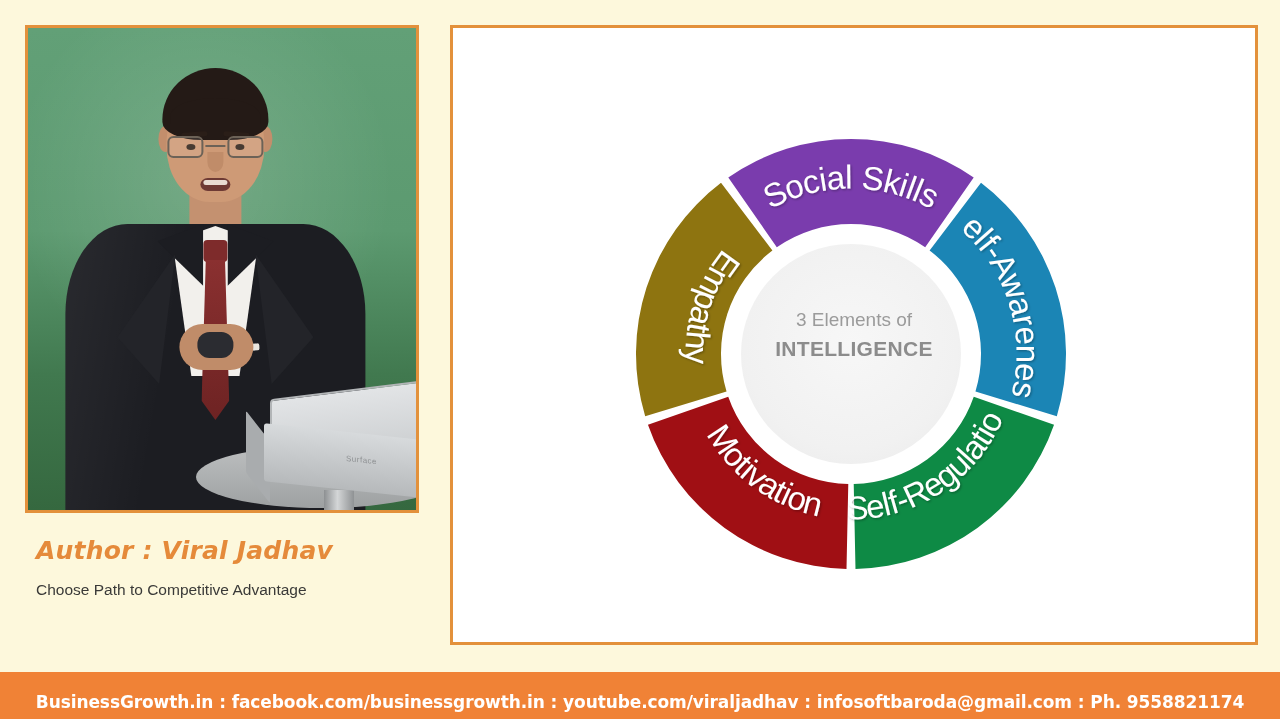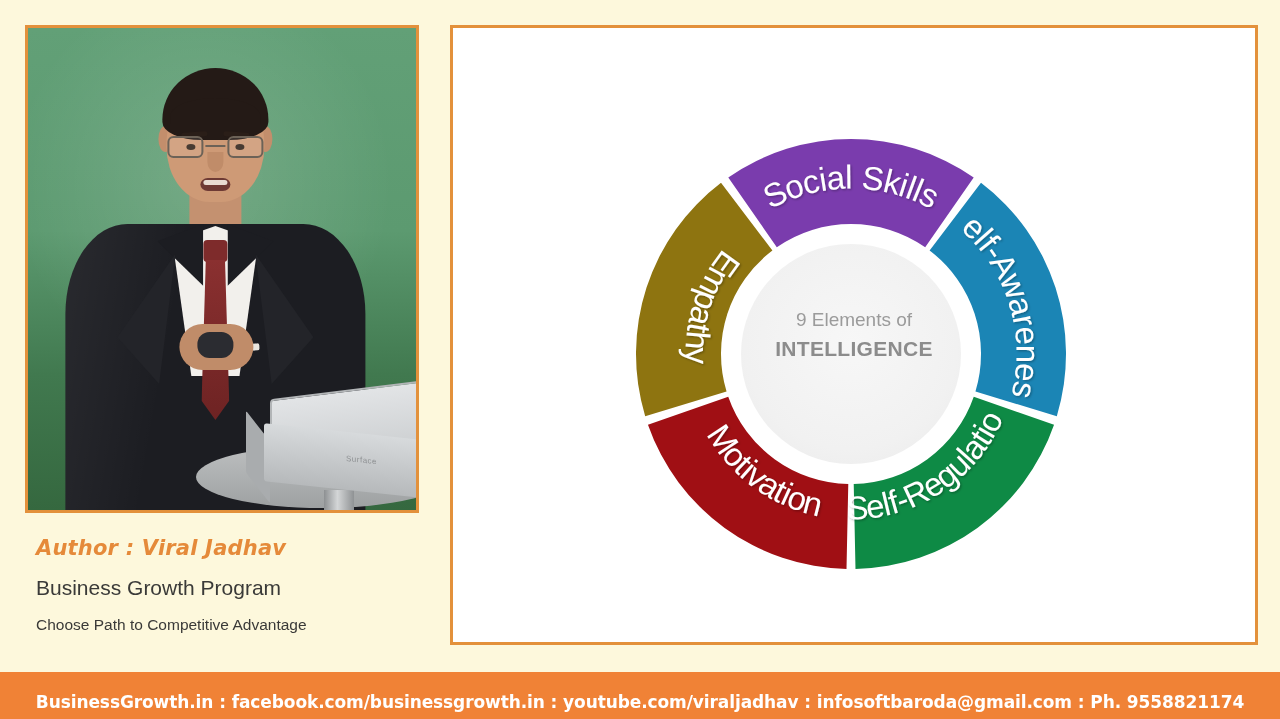--- a/index.html
+++ b/index.html
@@ -164,21 +164,21 @@
   }
   .tablet-foot {
     position: absolute; left: 218px; top: 398px; width: 24px; height: 62px;
     background: #A9ACAE; transform: skewY(52deg); border-radius: 2px;
   }
 
   
   #author-block { position: absolute; left: 36px; top: 536px; width: 400px; }
   #author-name {
     font-family: "DejaVu Sans", sans-serif;
-    font-style: italic; font-weight: bold; font-size: 21px;
+    font-style: italic; font-weight: bold; font-size: 25px;
     color: #E58A3A; letter-spacing: .2px;
   }
   #program-title {
     margin-top: 16px; font-size: 21px; color: #3A3A38; font-weight: 400;
   }
   #program-tagline {
     margin-top: 16px; font-size: 15.5px; color: #3A3A38; font-weight: 400;
   }
 
   
@@ -256,21 +256,20 @@
     <div class="table-top"></div>
     <div class="table-stem"></div>
     <div class="tablet-foot"></div>
     <div class="tablet-screen"></div>
     <div class="tablet-kick"></div>
     <div class="tablet-brand">Surface</div>
   </div>
 
   <div id="author-block">
     <div id="author-name">Author : Viral Jadhav</div>
-    <div id="program-title">Business Growth Program</div>
     <div id="program-tagline">Choose Path to Competitive Advantage</div>
   </div>
 
   <div id="diagram-panel">
     <div id="donut-wrap">
       <svg id="donut-svg" width="802" height="614" viewBox="0 0 802 614">
         <defs>
           <radialGradient id="centerDisc" cx="50%" cy="45%" r="62%">
             <stop offset="0%" stop-color="#F7F7F7"></stop>
             <stop offset="78%" stop-color="#F1F1F1"></stop>
@@ -299,21 +298,21 @@
             <path id="lp2" fill="none" d="M 232.35598148293838 386.94513212324136 A 176.5 176.5 0 0 0 391.2245516960528 502.3699047464746"></path>
             <text class="seg-label" dy="-11" filter="url(#txtShadow)"><textPath xlink:href="#lp2" href="#lp2" startOffset="50%" text-anchor="middle">Motivation</textPath></text>
             <path id="lp3" fill="none" d="M 288.85091821939176 187.29625835454152 A 176.5 176.5 0 0 0 228.16852414208114 374.0574636026614"></path>
             <text class="seg-label" dy="-11" filter="url(#txtShadow)"><textPath xlink:href="#lp3" href="#lp3" startOffset="50%" text-anchor="middle">Empathy</textPath></text>
             <path id="lp4" fill="none" d="M 299.8138238641961 179.33124117308114 A 176.5 176.5 0 0 1 496.18617613580386 179.3312411730811"></path>
             <text class="seg-label" dy="11" filter="url(#txtShadow)"><textPath xlink:href="#lp4" href="#lp4" startOffset="50%" text-anchor="middle">Social Skills</textPath></text>
           </g>
       </svg>
 
       <div id="center-text">
-        <div id="center-line1">9 Elements of</div>
+        <div id="center-line1">3 Elements of</div>
         <div id="center-line3">INTELLIGENCE</div>
       </div>
     </div>
   </div>
 
   <div id="contact-banner">
     <span id="contact-text">BusinessGrowth.in : facebook.com/businessgrowth.in : youtube.com/viraljadhav : infosoftbaroda@gmail.com : Ph. 9558821174</span>
   </div>
 
 </div>

